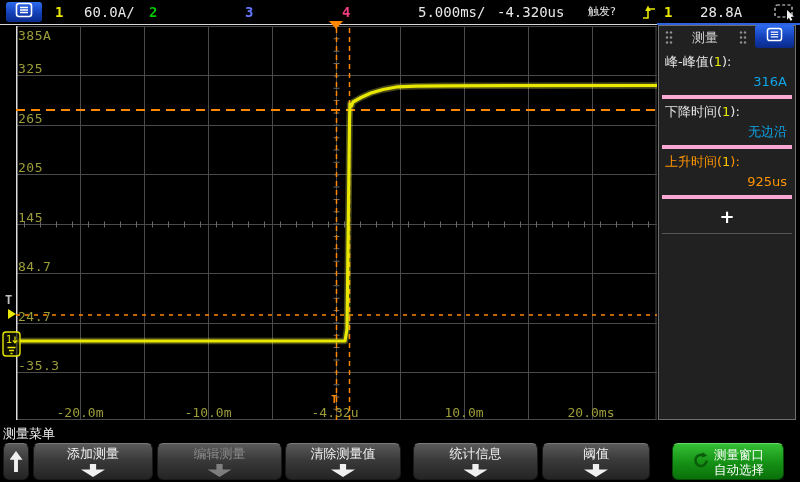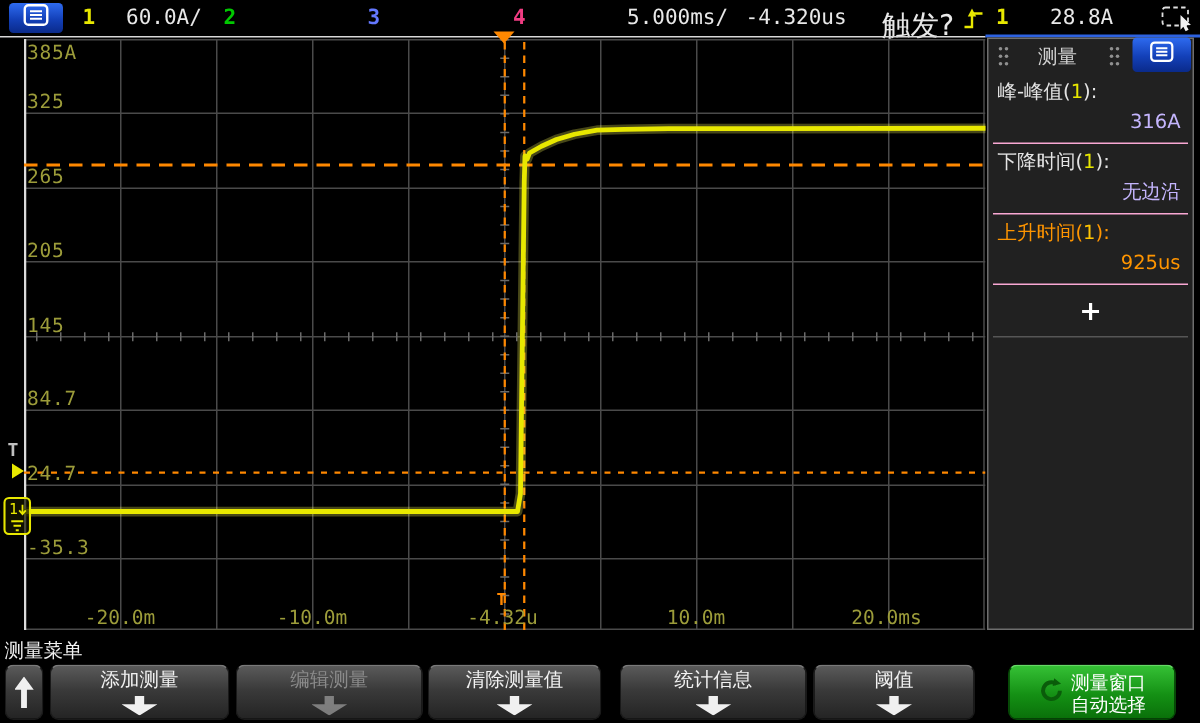--- a/index.html
+++ b/index.html
@@ -34,24 +34,24 @@
   
   #panel{position:absolute;left:658px;top:25px;width:138px;height:395px;
          background:#212121;border:1px solid #6e6e6e;box-sizing:border-box;}
   #panel-header{position:relative;height:23px;display:flex;align-items:center;}
   #panel-title{position:absolute;left:0;right:44px;text-align:center;font-size:13px;color:#d4d4d4;}
   .drag-dots{position:absolute;top:4px;}
   #drag-left{left:6px;} #drag-right{right:48px;}
   #panel-menu-btn{position:absolute;right:1px;top:-1px;width:39px;height:23px;border-radius:3px;
       background:linear-gradient(#2e6bf0,#1340b8 55%,#0a2a8a);
       display:flex;align-items:center;justify-content:center;}
-  .meas-item{margin:0 3px;border-bottom:1px solid #f9a8d4;padding:4px 3px 5px 3px;}
+  .meas-item{margin:0 3px;border-bottom:4px solid #f9a8d4;padding:4px 3px 5px 3px;}
   .meas-label{font-size:13px;color:#e4e4e4;line-height:17px;white-space:nowrap;}
   .meas-label .src{color:#e8e800;}
-  .meas-value{font-size:13px;color:#c4b5fd;text-align:right;line-height:17px;padding-top:3px;padding-right:2px;}
+  .meas-value{font-size:13px;color:#0ea5e9;text-align:right;line-height:17px;padding-top:3px;padding-right:2px;}
   .meas-item.hl .meas-label,.meas-item.hl .meas-value{color:#ff9500;}
   .meas-item.hl .meas-label .src{color:#ffc400;}
   #add-row{margin:0 3px;border-bottom:1px solid #565656;height:34px;display:flex;
            align-items:center;justify-content:center;color:#fff;font-size:18px;font-weight:bold;}
 
   
   #bottombar{position:absolute;left:0;top:422px;width:800px;height:60px;background:#000;}
   #menu-title{position:absolute;left:3px;top:3px;font-size:13px;color:#f0f0f0;}
   .softkey{position:absolute;top:21px;height:37px;border-radius:6px;box-sizing:border-box;
            background:linear-gradient(#5a5a5a,#3a3a3a 45%,#242424);
@@ -86,21 +86,21 @@
           </svg>
       </span>
     </div>
     <span class="tb-text mono ch-num" style="left:55px;color:#e8e800;">1</span>
     <span class="tb-text mono" style="left:84px;">60.0A/</span>
     <span class="tb-text mono ch-num" style="left:149px;color:#00c800;">2</span>
     <span class="tb-text mono ch-num" style="left:245px;color:#6478ff;">3</span>
     <span class="tb-text mono ch-num" style="left:342px;color:#f03c82;">4</span>
     <span class="tb-text mono" style="left:418px;">5.000ms/</span>
     <span class="tb-text mono" style="left:497px;">-4.320us</span>
-    <span class="tb-text" style="left:588px;font-size:19px;">触发?</span>
+    <span class="tb-text" style="left:588px;font-size:11px;">触发?</span>
     <span class="abs" style="left:642px;top:3px;">
       <svg width="14" height="18" viewBox="0 0 14 18">
           <path d="M1 15 H6 V7 M6 15 V6 L13 6" stroke="#e8e800" stroke-width="1.6" fill="none"></path>
           <path d="M3.2 8 L6 2.6 L8.8 8 Z" fill="#e8e800"></path>
         </svg>
     </span>
     <span class="tb-text mono ch-num" style="left:664px;color:#e8e800;">1</span>
     <span class="tb-text mono" style="left:700px;">28.8A</span>
     <span id="select-icon">
       <svg width="23" height="17" viewBox="0 0 23 17">

